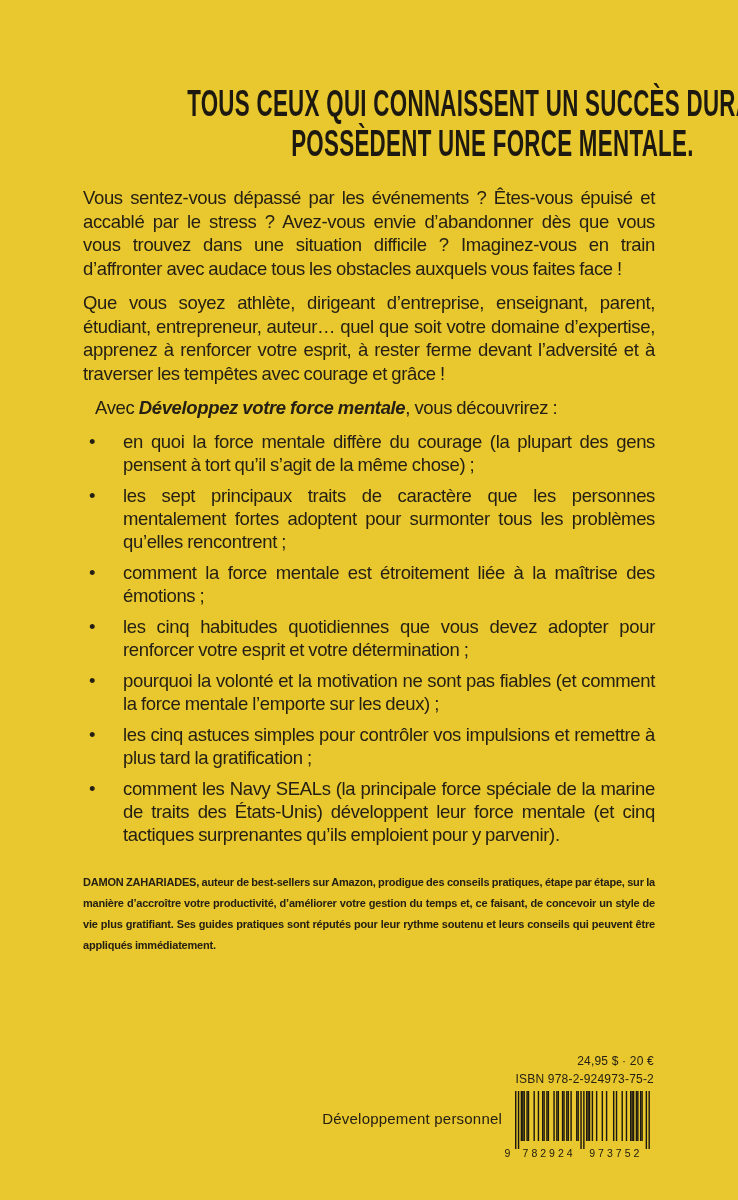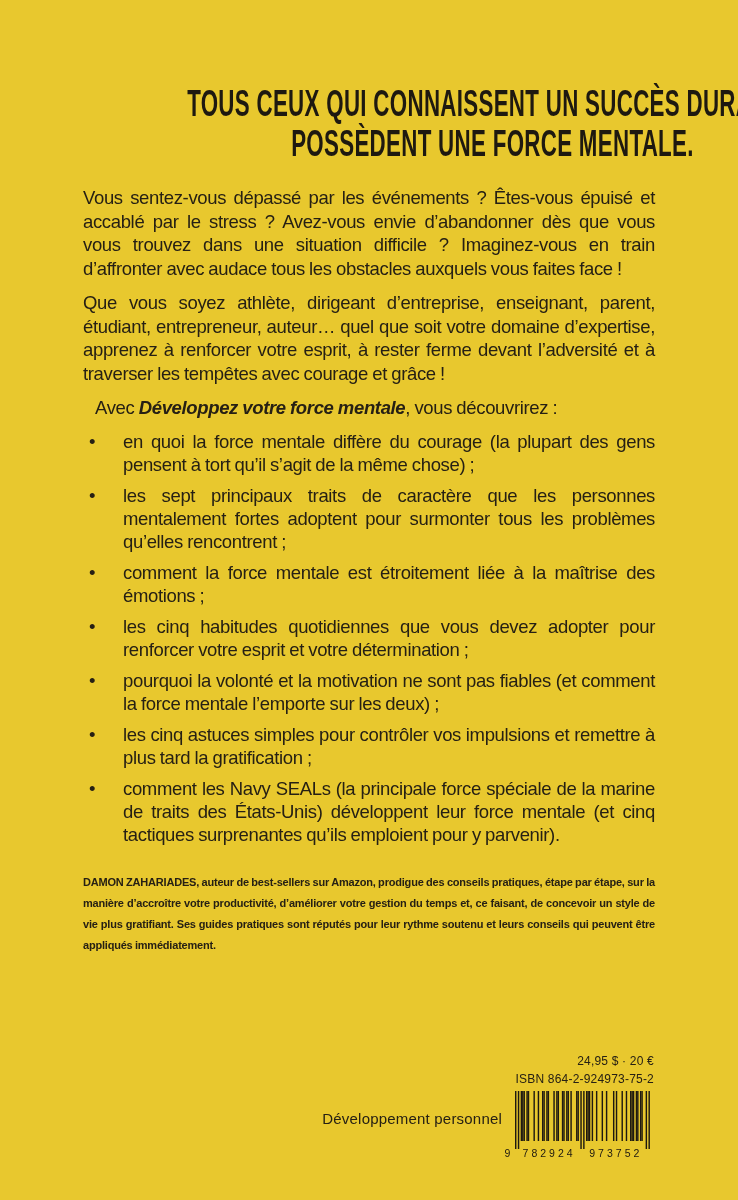--- a/index.html
+++ b/index.html
@@ -154,21 +154,21 @@
     <span class="btxt">comment les Navy SEALs (la principale force spéciale de la marine de traits des États-Unis) développent leur force mentale (et cinq tactiques surprenantes qu’ils emploient pour y parvenir).</span>
   </li>
 </ul>
 
 
     <p class="bio"><span>DAMON ZAHARIADES</span><span>, auteur de best-sellers sur Amazon, prodigue des conseils pratiques, étape par étape, sur la manière d’accroître votre productivité, d’améliorer votre gestion du temps et, ce faisant, de concevoir un style de vie plus gratifiant. Ses guides pratiques sont réputés pour leur rythme soutenu et leurs conseils qui peuvent être appliqués immédiatement.</span></p>
   </div>
 
   <div class="price-block">
     <div>24,95&nbsp;$ · 20&nbsp;€</div>
-    <div>ISBN 864-2-924973-75-2</div>
+    <div>ISBN 978-2-924973-75-2</div>
   </div>
 
   <div class="barcode-block">
     <svg id="barcode-svg" width="150" height="70" viewBox="-11 0 150 70" xmlns="http://www.w3.org/2000/svg">
         <rect x="0.00" y="0" width="1.42" height="58" fill="#1E1910"></rect>
         <rect x="2.84" y="0" width="1.42" height="58" fill="#1E1910"></rect>
         <rect x="5.68" y="0" width="1.42" height="50" fill="#1E1910"></rect>
         <rect x="7.10" y="0" width="1.42" height="50" fill="#1E1910"></rect>
         <rect x="8.52" y="0" width="1.42" height="50" fill="#1E1910"></rect>
         <rect x="11.36" y="0" width="1.42" height="50" fill="#1E1910"></rect>

